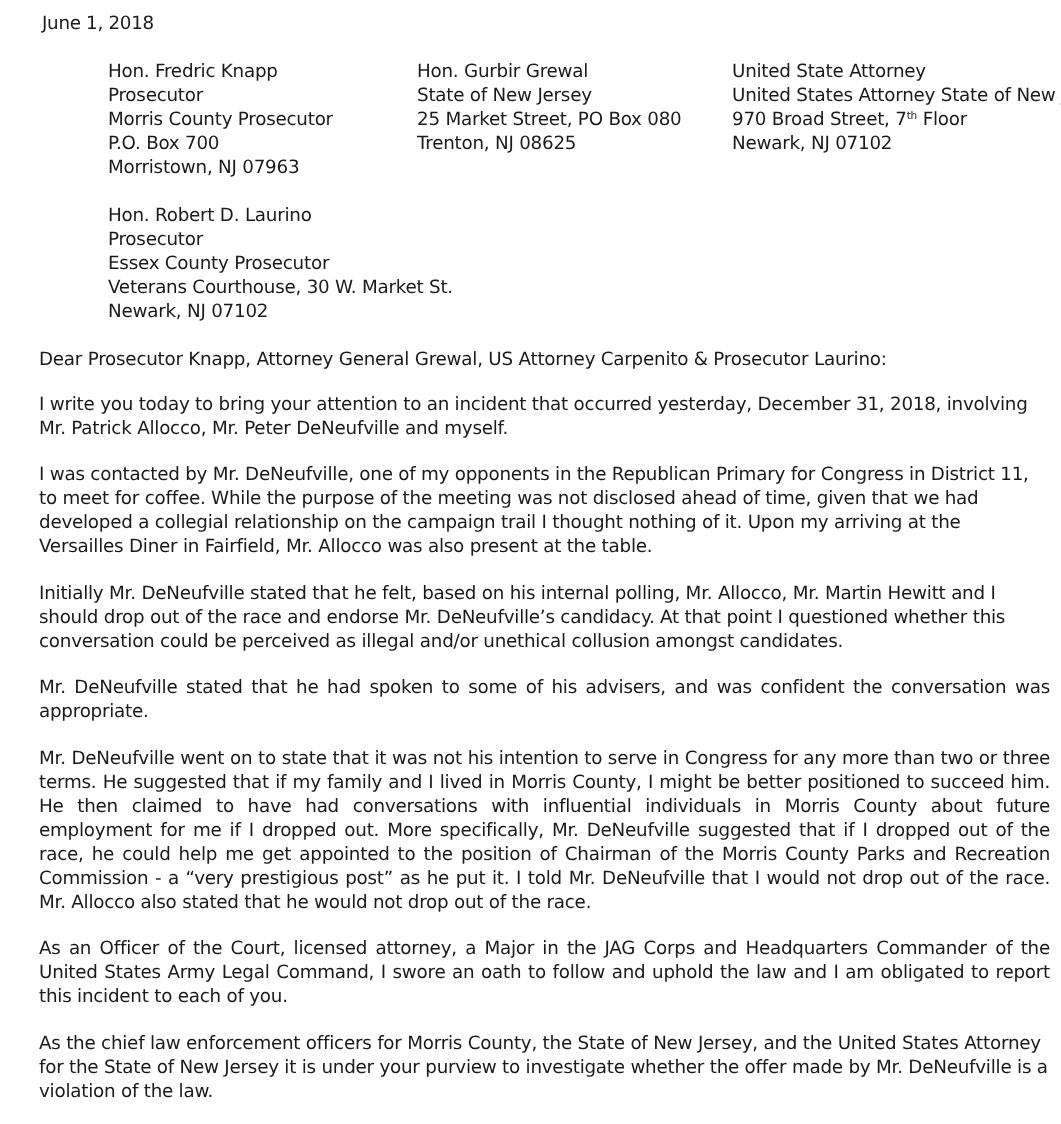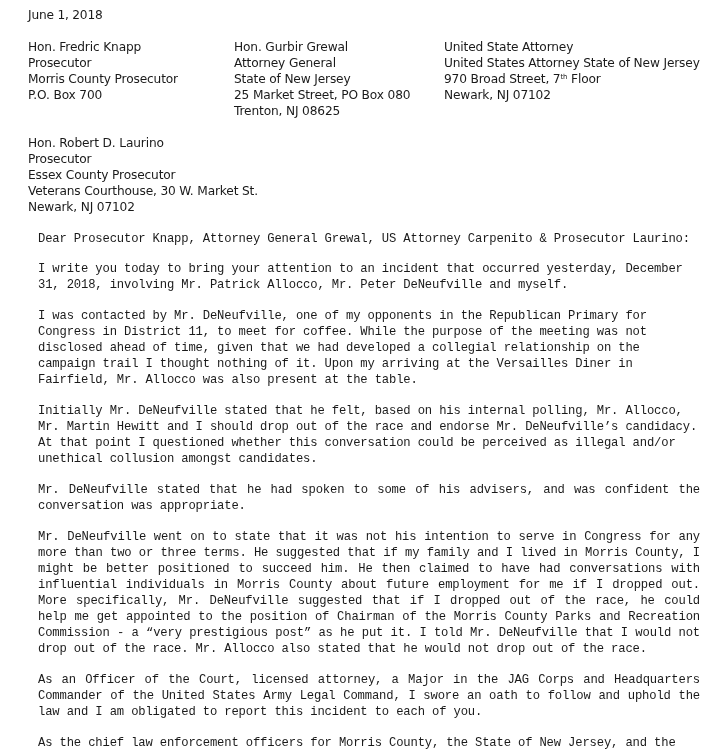--- a/index.html
+++ b/index.html
@@ -27,62 +27,62 @@
     }
     .date {
       position: absolute;
       left: 28px;
       top: -3px;
       letter-spacing: -0.2px;
     }
     .addr {
       position: absolute;
       letter-spacing: -0.15px;
+      margin-left: 44px;
     }
     .addr div { white-space: nowrap; }
     .addr-1 { left: 28px; top: 29px; }
     .addr-2 { left: 234px; top: 29px; }
     .addr-3 { left: 444px; top: 29px; }
     .addr-4 { left: 28px; top: 125px; }
     sup {
       font-size: 7px;
       line-height: 0;
       vertical-align: 4px;
     }
     .body-text {
       position: absolute;
       left: 26px;
       top: 221px;
       width: 674px;
       letter-spacing: -0.15px;
     }
     .body-text p {
-      margin: 0 0 15px 12px;
-      font-family: Liberation Mono, monospace;
+      margin: 0 0 15px 0;
     }
     .salutation { margin-bottom: 14px !important; }
     .justify { text-align: justify; }
   </style>
 </head>
 <body>
 
 <div class="page">
 
   <div class="date">June 1, 2018</div>
 
   <div class="addr addr-1">
     <div>Hon. Fredric Knapp</div>
     <div>Prosecutor</div>
     <div>Morris County Prosecutor</div>
     <div>P.O. Box 700</div>
+    <div>Morristown, NJ 07963</div>
   </div>
 
   <div class="addr addr-2">
     <div>Hon. Gurbir Grewal</div>
-    <div>Attorney General</div>
     <div>State of New Jersey</div>
     <div>25 Market Street, PO Box 080</div>
     <div>Trenton, NJ 08625</div>
   </div>
 
   <div class="addr addr-3">
     <div>United State Attorney</div>
     <div>United States Attorney State of New Jersey</div>
     <div><span>970 Broad Street, 7</span><sup>th</sup><span> Floor</span></div>
     <div>Newark, NJ 07102</div>

